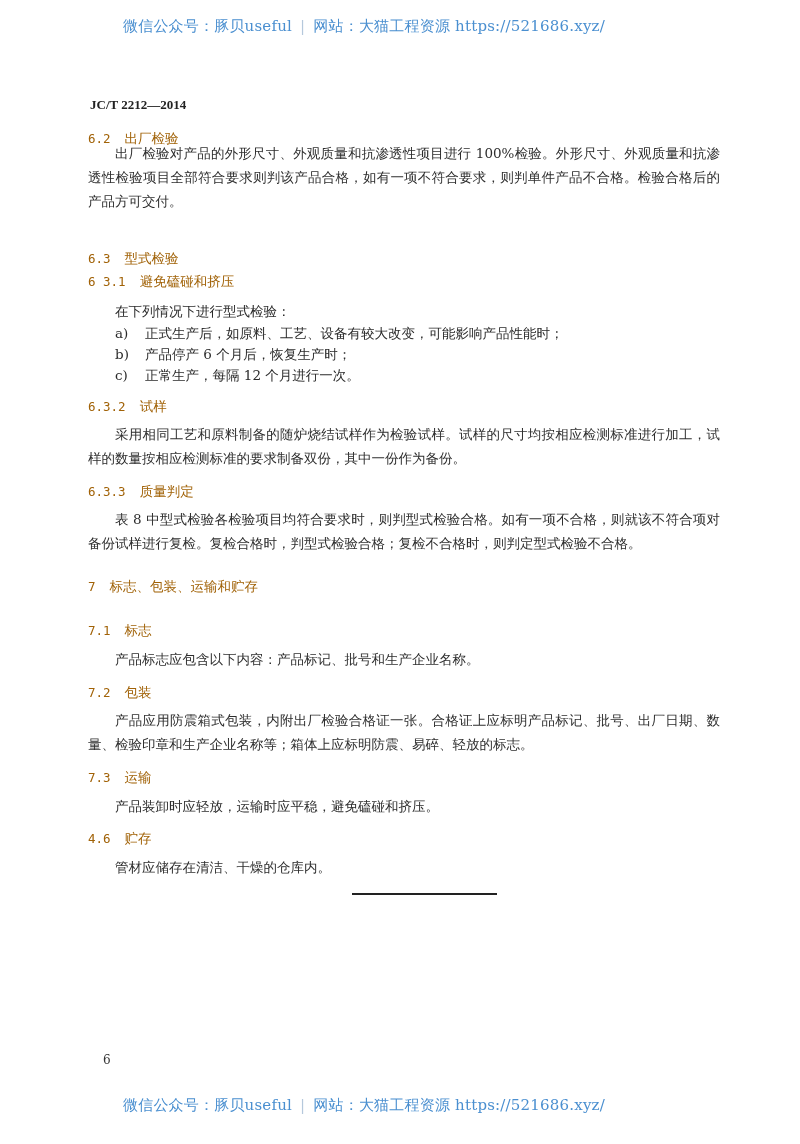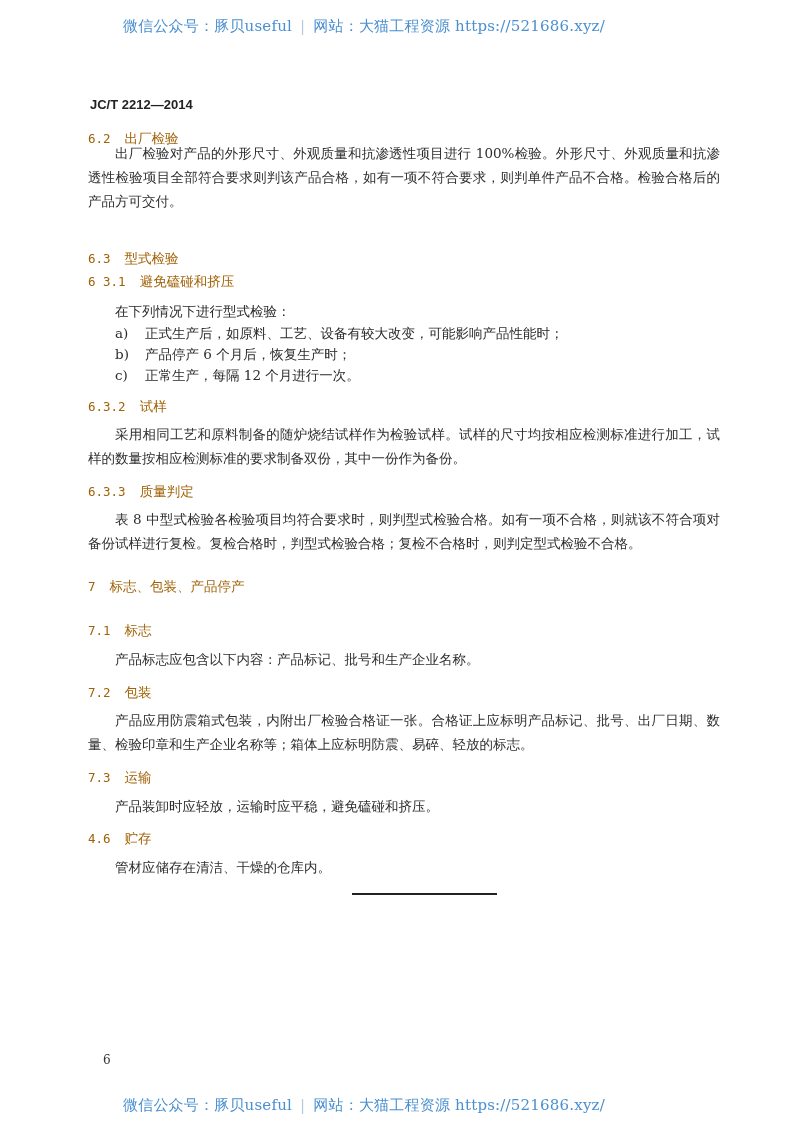--- a/index.html
+++ b/index.html
@@ -10,21 +10,21 @@
     .watermark {
       position: absolute; left: 0; width: 728px; text-align: center;
       font-family: "DejaVu Serif", "Liberation Serif", serif;
       font-size: 15px; color: #4a8fd0; letter-spacing: 0.2px;
     }
     .watermark .sep { color: #b5c8dc; margin: 0 8px; }
     .wm-top { top: 17px; }
     .wm-bottom { top: 1096px; }
     .std-code {
       position: absolute; left: 90px; top: 97px; font-size: 13px;
-      font-family: Liberation Sans, sans-serif; font-weight: bold; color: #222;
+      font-family: Liberation Serif, serif; font-weight: bold; color: #222;
     }
     .content { position: absolute; left: 88px; top: 0; width: 630px; }
     .h {
       position: absolute; left: 0; font-size: 13.5px; white-space: nowrap; color: #a16207;
     }
     .h .num { display: inline-block; margin-right: 14px; font-family: "DejaVu Sans Mono", "Liberation Mono", monospace; font-size: 12.5px; }
     .p {
       position: absolute; left: 0; width: 632px; font-size: 13.5px; line-height: 24px;
       text-indent: 27px; text-align: justify; color: #2e2e2e;
     }
@@ -71,21 +71,21 @@
     <span class="num">6.3.2</span><span>试样</span>
   </div>
   <div class="p" style="top:422px">采用相同工艺和原料制备的随炉烧结试样作为检验试样。试样的尺寸均按相应检测标准进行加工，试样的数量按相应检测标准的要求制备双份，其中一份作为备份。</div>
 
   <div class="h" style="top:483px">
     <span class="num">6.3.3</span><span>质量判定</span>
   </div>
   <div class="p" style="top:507px">表 8 中型式检验各检验项目均符合要求时，则判型式检验合格。如有一项不合格，则就该不符合项对备份试样进行复检。复检合格时，判型式检验合格；复检不合格时，则判定型式检验不合格。</div>
 
   <div class="h" style="top:578px">
-    <span class="num">7</span><span>标志、包装、产品停产</span>
+    <span class="num">7</span><span>标志、包装、运输和贮存</span>
   </div>
 
   <div class="h" style="top:622px">
     <span class="num">7.1</span><span>标志</span>
   </div>
   <div class="p" style="top:647px">产品标志应包含以下内容：产品标记、批号和生产企业名称。</div>
 
   <div class="h" style="top:684px">
     <span class="num">7.2</span><span>包装</span>
   </div>

